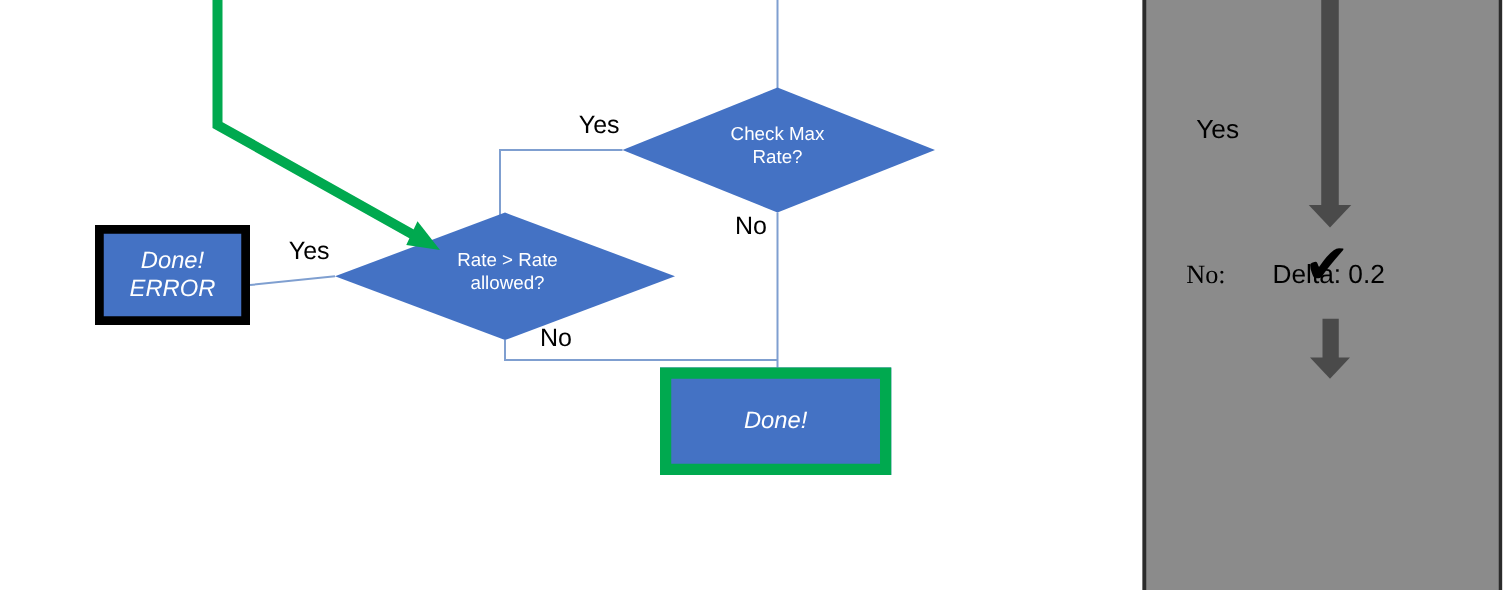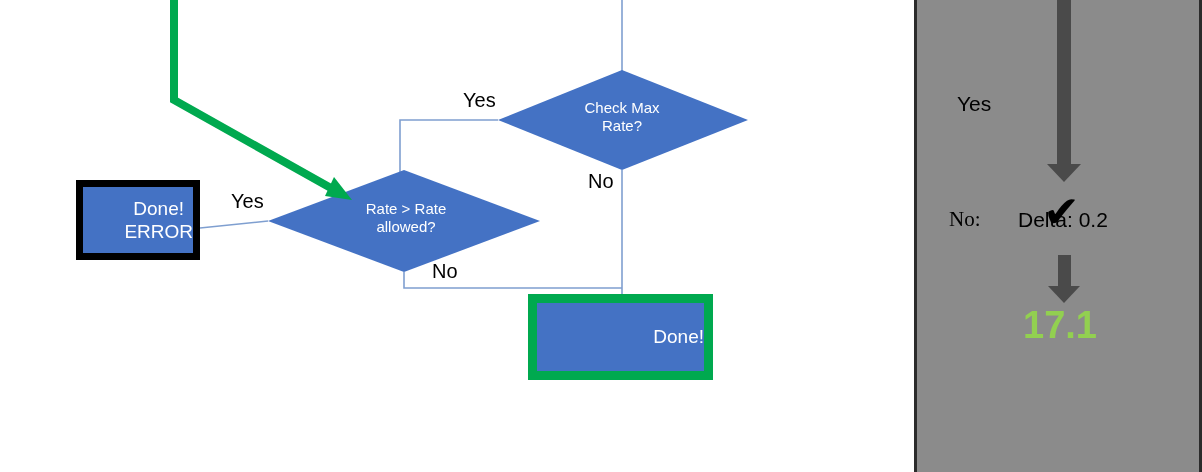--- a/index.html
+++ b/index.html
@@ -51,21 +51,22 @@
     white-space: nowrap;
   }
 
   
   .proc-box {
     position: absolute;
     background: #4472c4;
     box-sizing: border-box;
     display: flex;
     align-items: center;
-    justify-content: flex-end;
+    justify-content: center;
+    font-style: italic;
   }
   #box-done-error {
     left: 76px; top: 180px;
     width: 124px; height: 80px;
     border: 7px solid #000000;
   }
   #box-done-ok {
     left: 528px; top: 294px;
     width: 185px; height: 86px;
     border: 9px solid #00a94f;
@@ -184,16 +185,15 @@
     </svg>
 
     <div class="panel-text" id="panel-yes">Yes</div>
 
     <div class="panel-text" id="panel-no">No:</div>
 
     <div class="panel-text" id="panel-delta">Delta: 0.2</div>
 
     <div id="panel-check">✔</div>
 
-    <div id="panel-value">17.1</div>
   </div>
 
 </div>
 
 </body></html>

